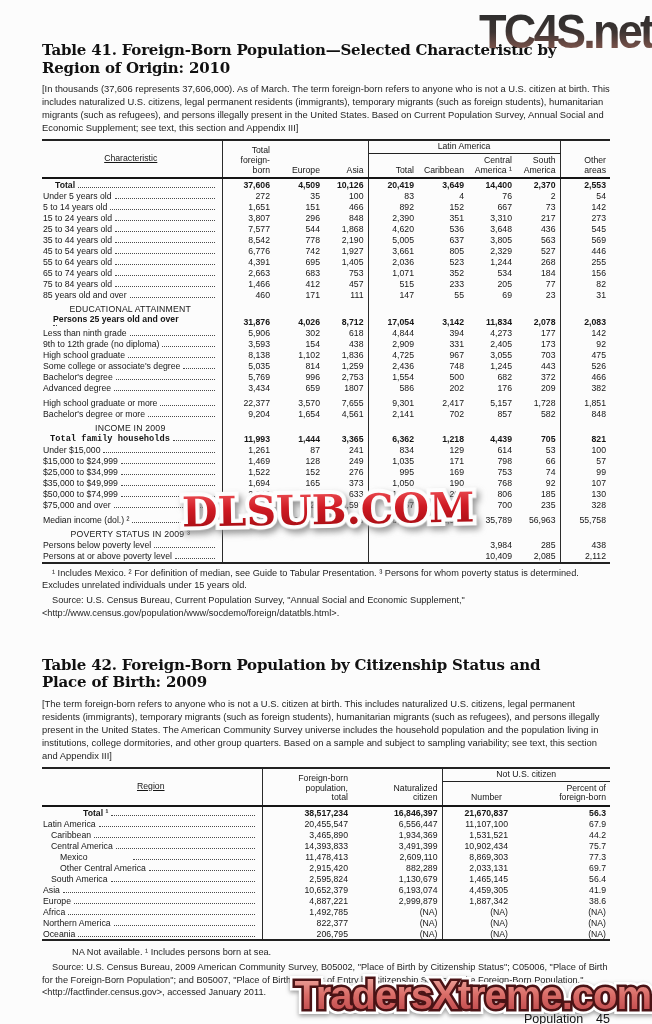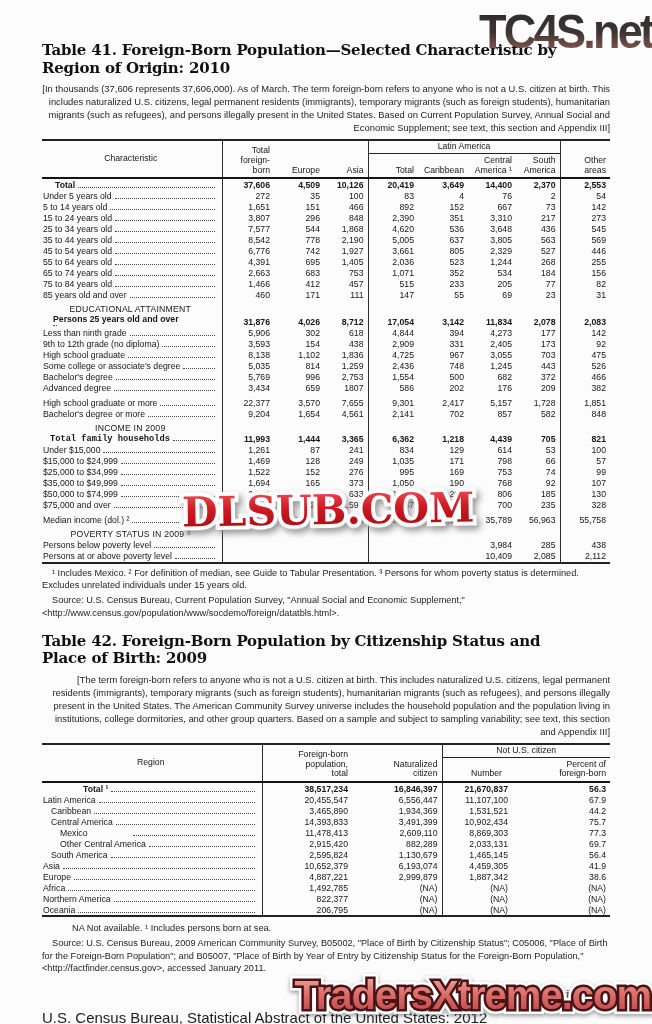--- a/index.html
+++ b/index.html
@@ -2,28 +2,28 @@
 <html><head>
 <meta charset="utf-8">
 <style>
   html,body{margin:0;padding:0;background:#e8e8e8;}
   .page{position:relative;width:652px;height:1024px;background:#fcfcfc;overflow:hidden;
         box-sizing:border-box;padding:0 42px;font-family:"Liberation Sans",sans-serif;color:#1a1a1a;}
   
   .tbl-title{font-family:"DejaVu Serif",serif;font-weight:bold;font-size:15px;line-height:17.5px;
              letter-spacing:-0.2px;color:#111;white-space:pre-line;margin:0;}
   #t41-title{margin-top:42px;}
-  #t42-title{margin-top:14px;}
-  .intro{font-size:9.4px;line-height:13px;color:#242424;margin:5px 0 0 0;text-align:right;}
+  #t42-title{margin-top:38px;}
+  .intro{font-size:9.4px;line-height:13px;color:#242424;margin:5px 0 0 0;}
   
   table{border-collapse:collapse;width:568px;table-layout:fixed;font-size:8.7px;color:#161616;
         border-top:2px solid #222;border-bottom:2px solid #222;margin-top:5px;}
   thead{border-bottom:2px solid #151515;}
   th{font-weight:normal;font-size:8.7px;line-height:9.8px;padding:2px 4px 2px 2px;vertical-align:bottom;}
-  .h-char{text-align:center;vertical-align:middle;}
+  .h-char{text-align:center;vertical-align:middle;text-decoration:underline;}
   .h-num{text-align:right;}
   .pre{white-space:pre-line;}
   .grp{text-align:center;border-bottom:1px solid #222;vertical-align:middle;padding:1px 0 1px 0;}
   .vR{border-right:1px solid #2b2b2b;}
   tbody td{padding:0 4px 0 1px;height:11px;vertical-align:bottom;line-height:10.5px;}
   .num{text-align:right;}
   .bold{font-weight:bold;}
   .lab .flexrow{display:flex;align-items:baseline;}
   .lbl{white-space:nowrap;}
   .leader{flex:1;border-bottom:1.3px dotted #4a4a4a;margin:0 3px 2px 3px;min-width:4px;}

